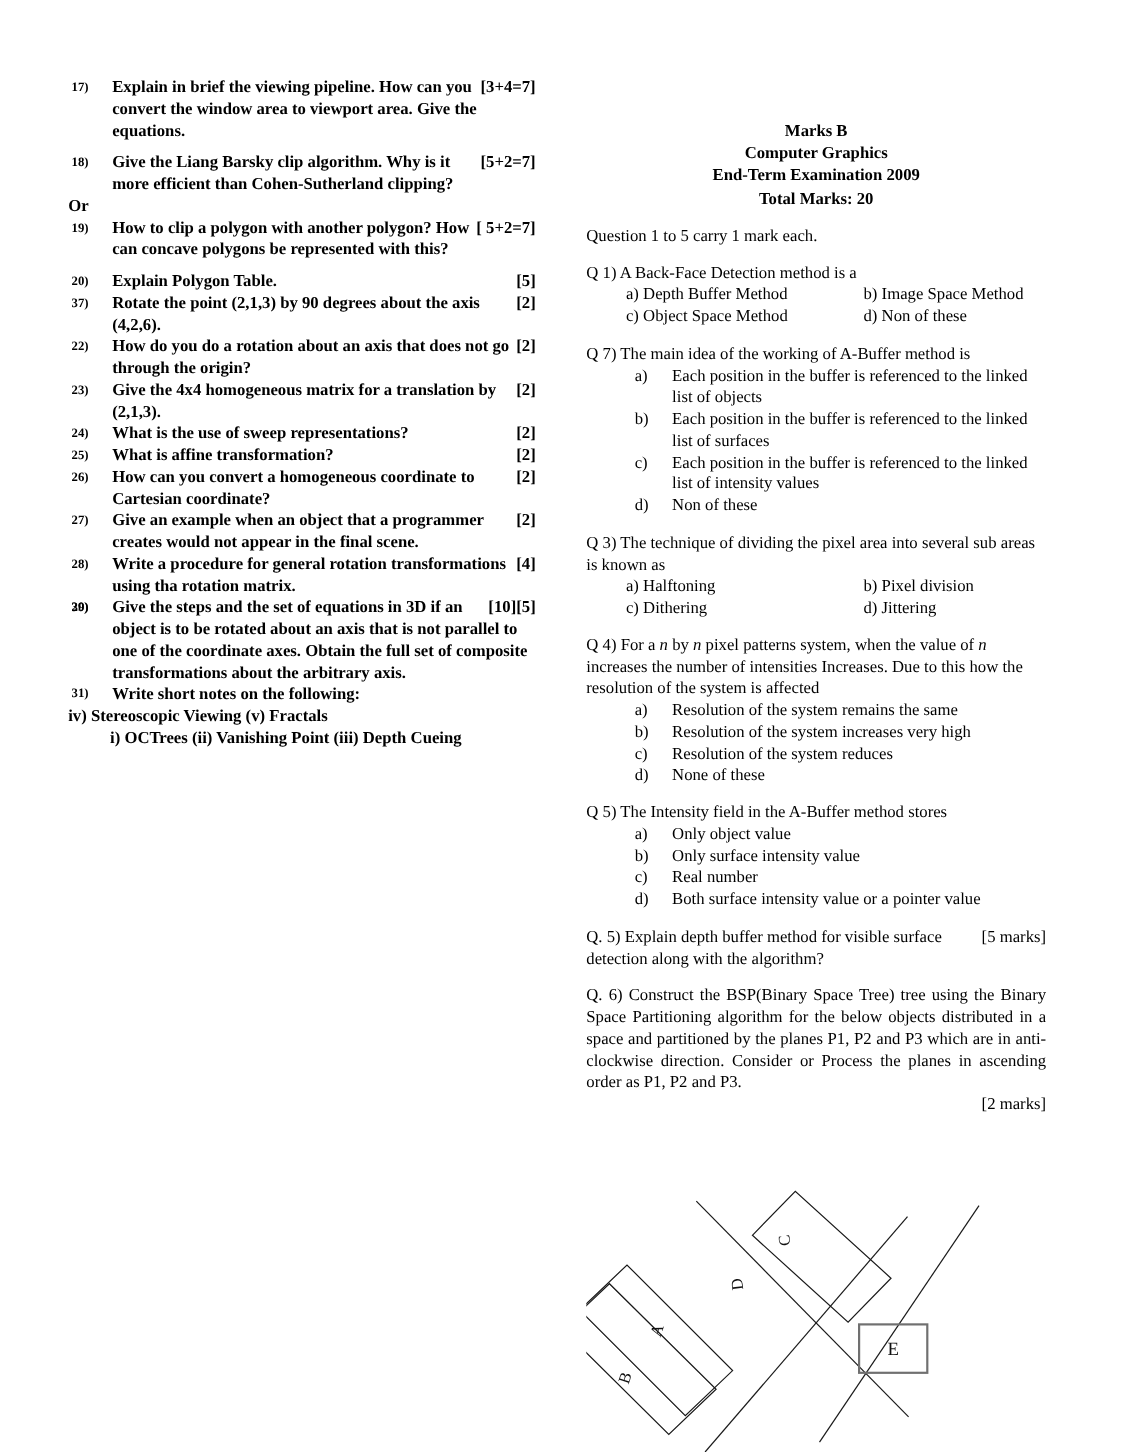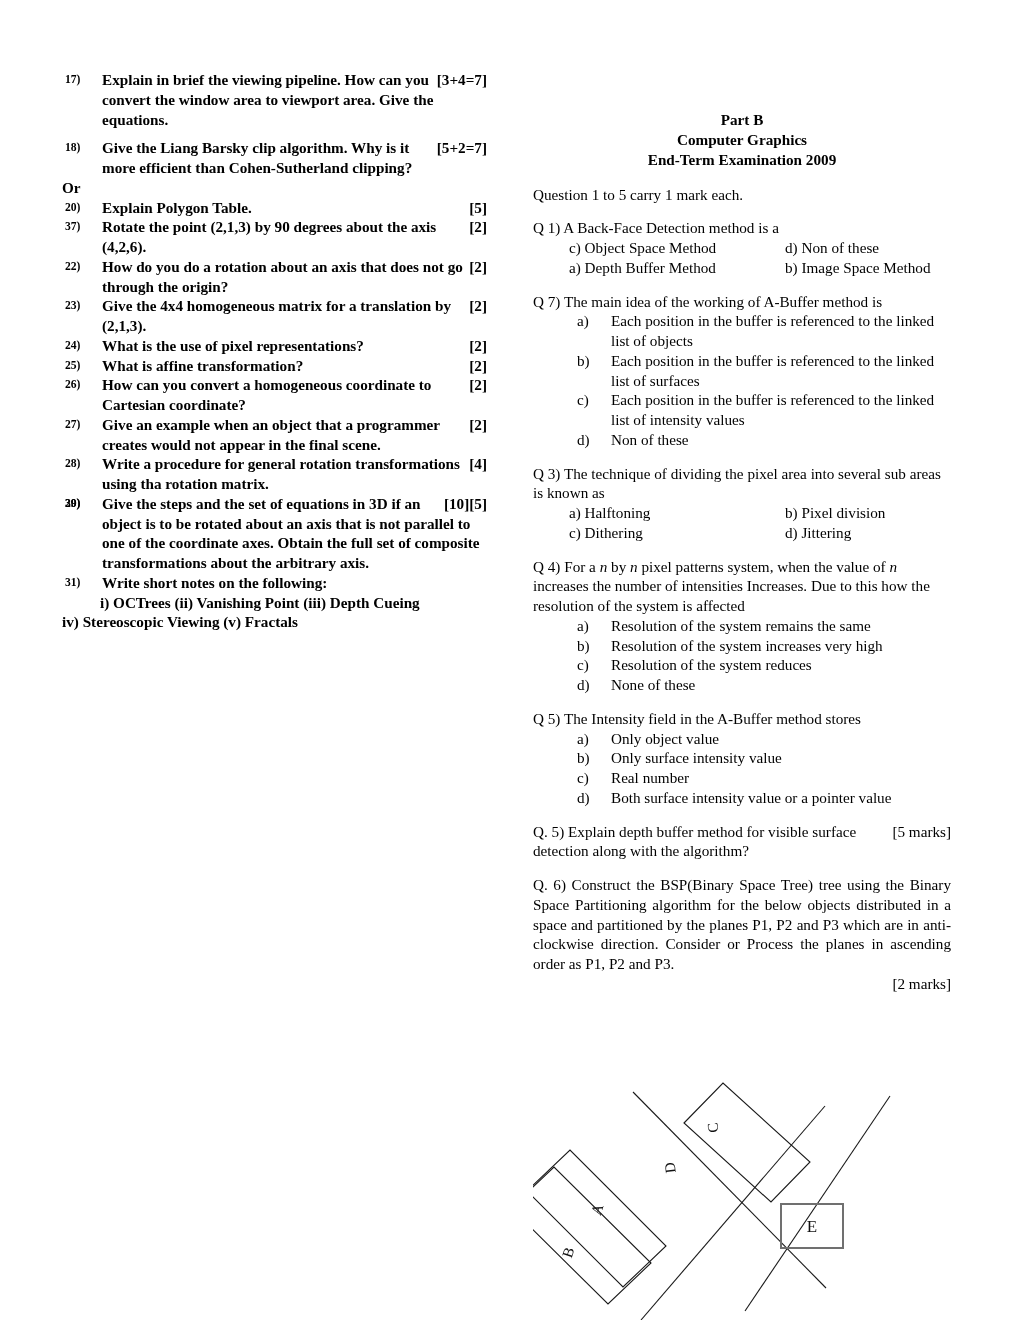--- a/index.html
+++ b/index.html
@@ -95,20 +95,24 @@
       <span class="body"><span class="mk">[3+4=7]</span><span>Explain in brief the viewing pipeline. How can you convert the window area to viewport area. Give the equations.</span></span>
     </div>
 
     <div class="q">
       <span class="num">18)</span>
       <span class="body"><span class="mk">[5+2=7]</span><span>Give the Liang Barsky clip algorithm. Why is it more efficient than Cohen-Sutherland clipping?</span></span>
     </div>
 
     <div class="q plain orline">Or</div>
 
+    <div class="q gap">
+      <span class="num">19)</span>
+      <span class="body"><span class="mk">[ 5+2=7]</span><span>How to clip a polygon with another polygon? How can concave polygons be represented with this?</span></span>
+    </div>
 
     <div class="q">
       <span class="num">20)</span>
       <span class="body"><span class="mk">[5]</span><span>Explain Polygon Table.</span></span>
     </div>
 
     <div class="q">
       <span class="num">37)</span>
       <span class="body"><span class="mk">[2]</span><span>Rotate the point (2,1,3) by 90 degrees about the axis (4,2,6).</span></span>
     </div>
@@ -118,21 +122,21 @@
       <span class="body"><span class="mk">[2]</span><span>How do you do a rotation about an axis that does not go through the origin?</span></span>
     </div>
 
     <div class="q">
       <span class="num">23)</span>
       <span class="body"><span class="mk">[2]</span><span>Give the 4x4 homogeneous matrix for a translation by (2,1,3).</span></span>
     </div>
 
     <div class="q">
       <span class="num">24)</span>
-      <span class="body"><span class="mk">[2]</span><span>What is the use of pixel representations?</span></span>
+      <span class="body"><span class="mk">[2]</span><span>What is the use of sweep representations?</span></span>
     </div>
 
     <div class="q">
       <span class="num">25)</span>
       <span class="body"><span class="mk">[2]</span><span>What is affine transformation?</span></span>
     </div>
 
     <div class="q">
       <span class="num">26)</span>
       <span class="body"><span class="mk">[2]</span><span>How can you convert a homogeneous coordinate to Cartesian coordinate?</span></span>
@@ -156,44 +160,45 @@
     <div class="q">
       <span class="num">30)</span>
       <span class="body"><span class="mk">[10]</span><span>Give the steps and the set of equations in 3D if an object is to be rotated about an axis that is not parallel to one of the coordinate axes. Obtain the full set of composite transformations about the arbitrary axis.</span></span>
     </div>
 
     <div class="q">
       <span class="num">31)</span>
       <span class="body">Write short notes on the following:</span>
     </div>
 
+    <div class="q sub-b">iv) Stereoscopic Viewing (v) Fractals</div>
     <div class="q sub-a">i) OCTrees   (ii) Vanishing Point    (iii) Depth Cueing</div>
-    <div class="q sub-b">iv) Stereoscopic Viewing (v) Fractals</div>
 
   </div>
 
   <div class="col-right">
 
     <div class="hdr">
-      <div>Part B</div>
+      <div>Marks B</div>
       <div>Computer Graphics</div>
       <div>End-Term Examination 2009</div>
+      <div>Total Marks: 20</div>
     </div>
 
     <div class="para">Question 1 to 5 carry 1 mark each.</div>
 
     <div class="para">
       <div class="qstem">Q 1) A Back-Face Detection method is a</div>
+      <div class="opt2">
+        <span class="o1"><span>a)</span>&nbsp;<span>Depth Buffer Method</span></span>
+        <span class="o2"><span>b)</span>&nbsp;<span>Image Space Method</span></span>
+      </div>
       <div class="opt2">
         <span class="o1"><span>c)</span>&nbsp;<span>Object Space Method</span></span>
         <span class="o2"><span>d)</span>&nbsp;<span>Non of these</span></span>
-      </div>
-      <div class="opt2">
-        <span class="o1"><span>a)</span>&nbsp;<span>Depth Buffer Method</span></span>
-        <span class="o2"><span>b)</span>&nbsp;<span>Image Space Method</span></span>
       </div>
     </div>
 
     <div class="para">
       <div class="qstem">Q 7) The main idea of the working of A-Buffer method is</div>
       <div class="optlist">
         <div class="optrow"><span class="lab">a)</span><span>Each position in the buffer is referenced to the linked list of objects</span></div>
         <div class="optrow"><span class="lab">b)</span><span>Each position in the buffer is referenced to the linked list of surfaces</span></div>
         <div class="optrow"><span class="lab">c)</span><span>Each position in the buffer is referenced to the linked list of intensity values</span></div>
         <div class="optrow"><span class="lab">d)</span><span>Non of these</span></div>

